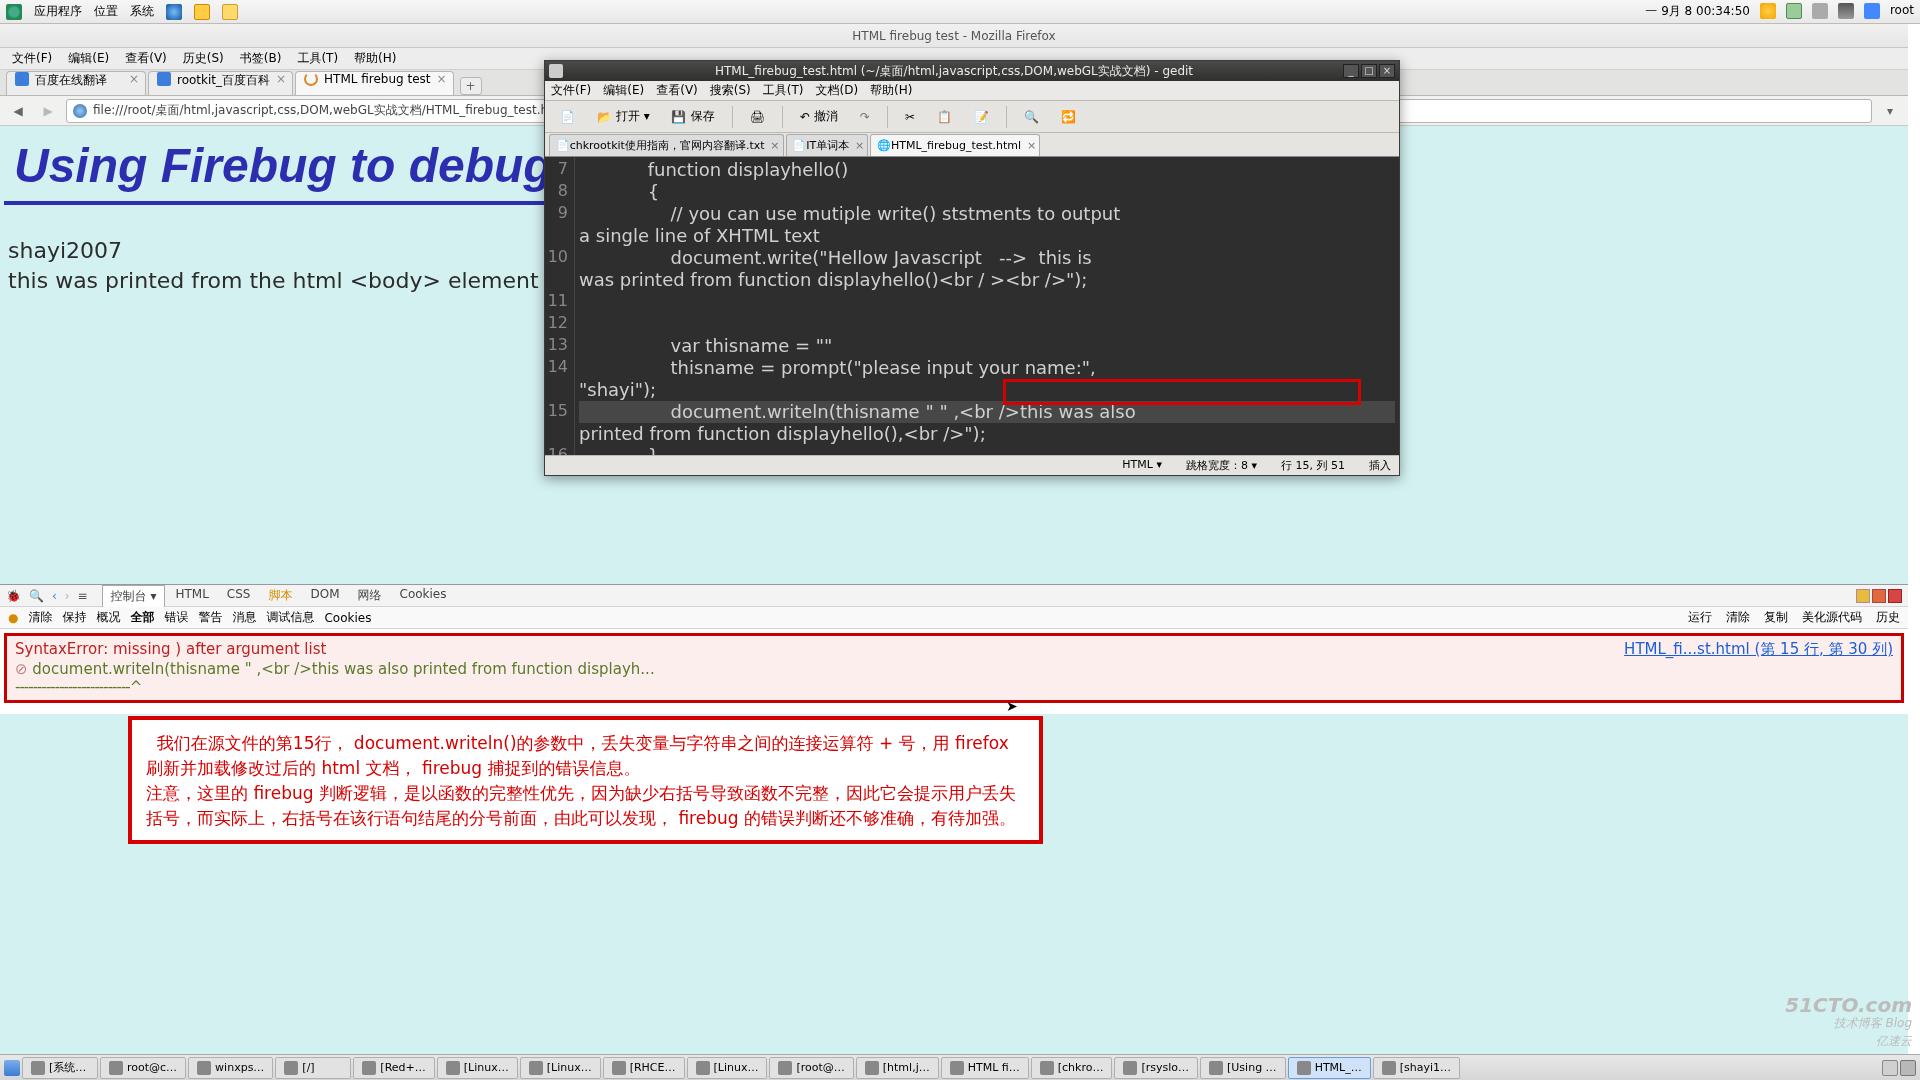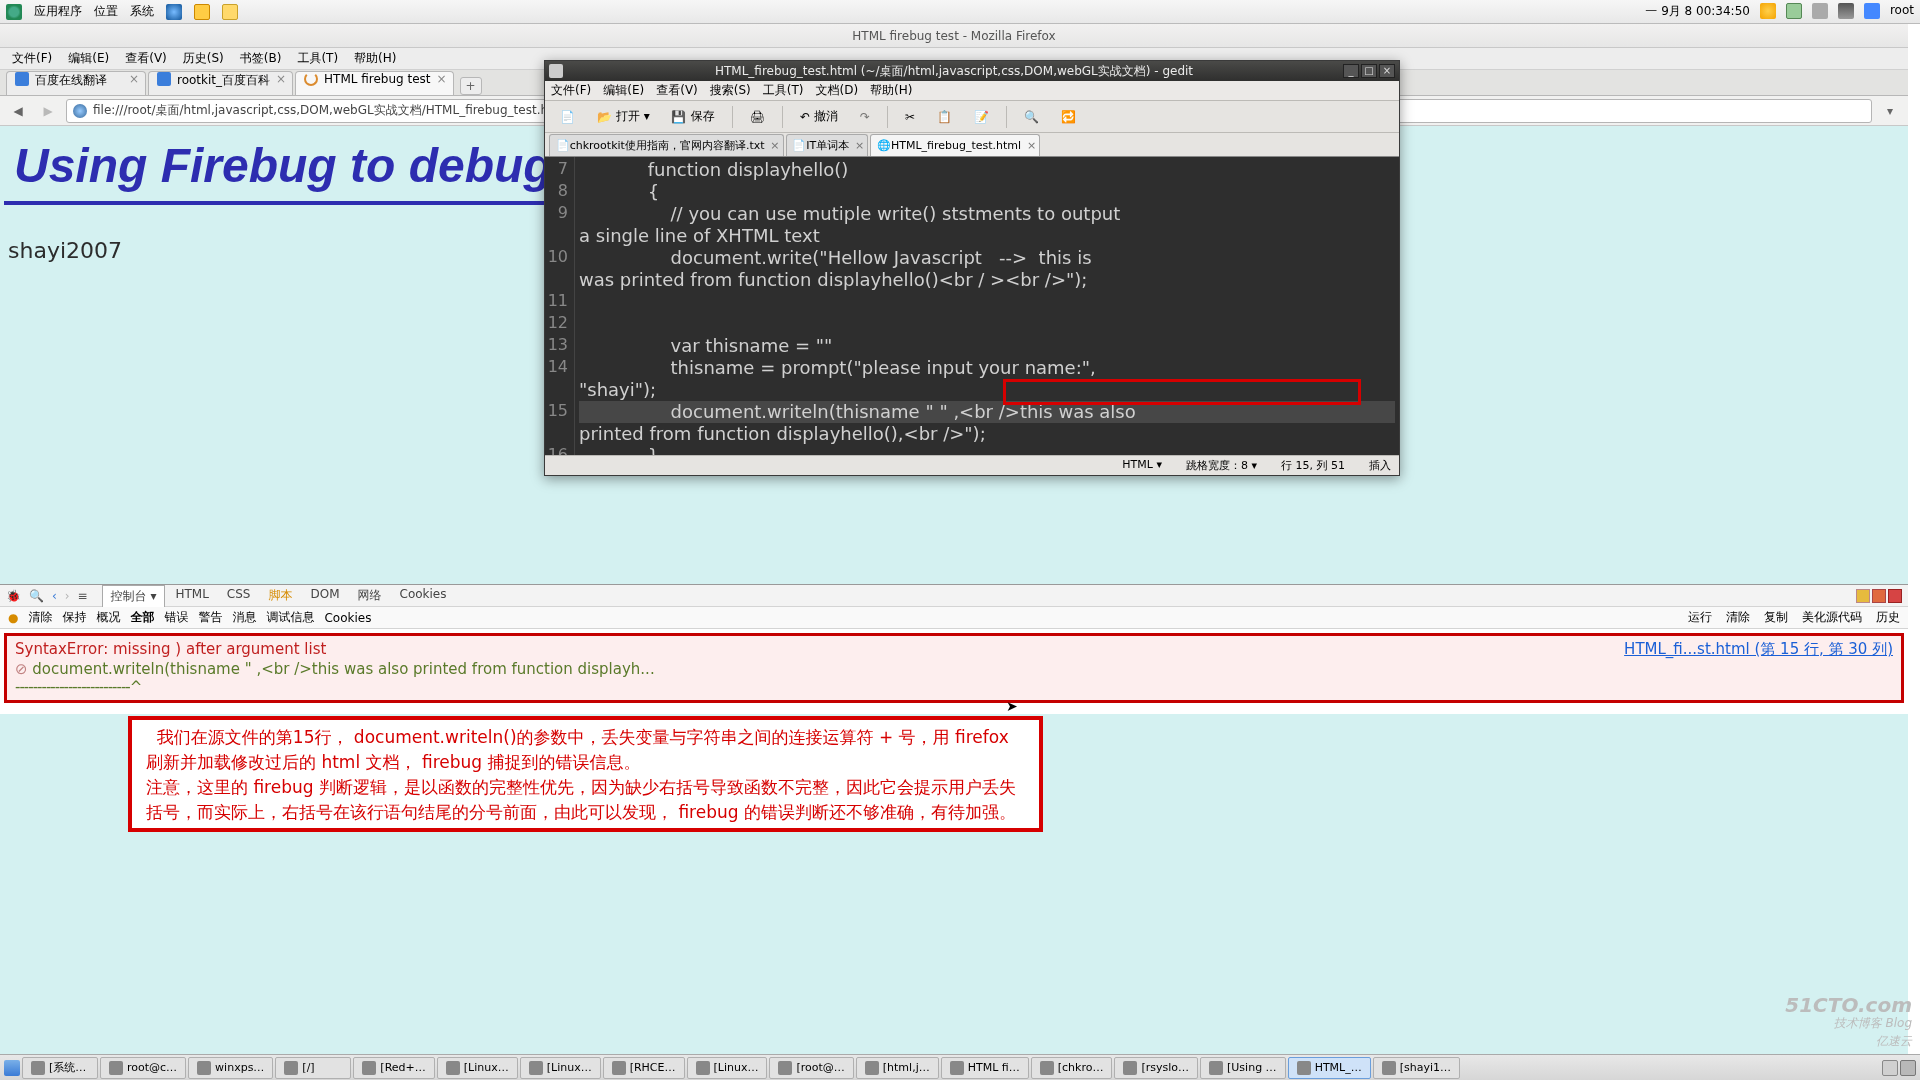--- a/index.html
+++ b/index.html
@@ -35,21 +35,21 @@
 .fb-tabs .script{color:#d68b00}
 .fb-toolbar2{height:22px;display:flex;align-items:center;gap:10px;padding:0 8px;border-bottom:1px solid #d4d4d4;background:#f9f9f9;font-size:12px}
 .fb-toolbar2 .sel{font-weight:bold}
 .fb-toolbar2 .right{margin-left:auto;display:flex;gap:14px}
 .fb-console{flex:1;overflow:auto;padding:4px}
 .fb-error-box{border:3px solid #c40000;background:#fdeeee;padding:4px 8px;font-family:"DejaVu Sans Mono",monospace;font-size:15px;position:relative}
 .fb-error-msg{color:#c02020}
 .fb-error-link{position:absolute;right:8px;top:4px;color:#1a5fd6;text-decoration:underline;cursor:pointer}
 .fb-error-code{color:#5a7a2a;margin-top:2px}
 .fb-error-arrow{color:#5a7a2a;letter-spacing:-1px}
-.annotation-box{position:absolute;left:128px;top:590px;width:915px;border:4px solid #d60000;padding:4px 14px;font-family:"SimSun","Noto Serif CJK SC",serif;font-size:17px;color:#d60000;line-height:24px;background:#fff}
+.annotation-box{position:absolute;left:128px;top:590px;width:915px;border:4px solid #d60000;padding:10px 14px;font-family:"SimSun","Noto Serif CJK SC",serif;font-size:17px;color:#d60000;line-height:24px;background:#fff}
 .gedit-window{position:absolute;left:544px;top:60px;width:856px;height:416px;background:#dcd9d6;border:1px solid #3a3a3a;box-shadow:0 3px 12px rgba(0,0,0,.4);display:flex;flex-direction:column}
 .gedit-titlebar{height:20px;background:linear-gradient(#4a4a48,#2f2f2e);color:#eaeaea;font-size:12px;display:flex;align-items:center;padding:8px 4px}
 .gedit-titlebar .title{flex:1;text-align:center}
 .gedit-titlebar .wbtn{width:16px;height:14px;background:#555;border:1px solid #222;margin-left:2px;cursor:pointer;color:#ddd;font-size:10px;text-align:center;line-height:12px}
 .gedit-menubar{height:20px;background:#ebe9e7;display:flex;align-items:center;padding:0 6px;gap:12px;font-size:12px;border-bottom:1px solid #bcbab6}
 .gedit-toolbar{height:32px;background:#e6e4e1;display:flex;align-items:center;padding:0 6px;gap:4px;border-bottom:1px solid #bcbab6}
 .gedit-btn{height:26px;padding:0 8px;display:flex;align-items:center;gap:4px;border:1px solid transparent;border-radius:3px;font-size:12px;cursor:pointer}
 .gedit-sep{width:1px;height:22px;background:#bcbab6;margin:0 4px}
 .gedit-tabs{height:24px;background:#e6e4e1;display:flex;align-items:flex-end;padding:0 4px;border-bottom:1px solid #888}
 .gedit-tab{height:22px;background:#ddd;border:1px solid #aaa;border-bottom:none;padding:0 18px 0 6px;display:flex;align-items:center;font-size:11px;margin-right:2px;position:relative;border-radius:3px 3px 0 0}
@@ -130,20 +130,21 @@
     <div class="nav-btn">▾</div>
   </div>
 
   <div class="ff-content">
     <div class="page-bg"></div>
     <div class="page-heading">
       <h1>Using Firebug to debugging</h1>
     </div>
     <div class="page-body-text">
       <div>shayi2007</div>
+      <div>this was printed from the html &lt;body&gt; element</div>
     </div>
 
     <div class="firebug-panel">
       <div class="fb-toolbar1">
         <span class="tb-icon" style="color:#e08a1e">🐞</span>
         <span class="tb-icon">🔍</span>
         <span class="tb-icon" style="color:#3a7bd6">‹</span>
         <span class="tb-icon" style="opacity:.4">›</span>
         <span class="tb-icon">≡</span>
         <div class="fb-tabs">

